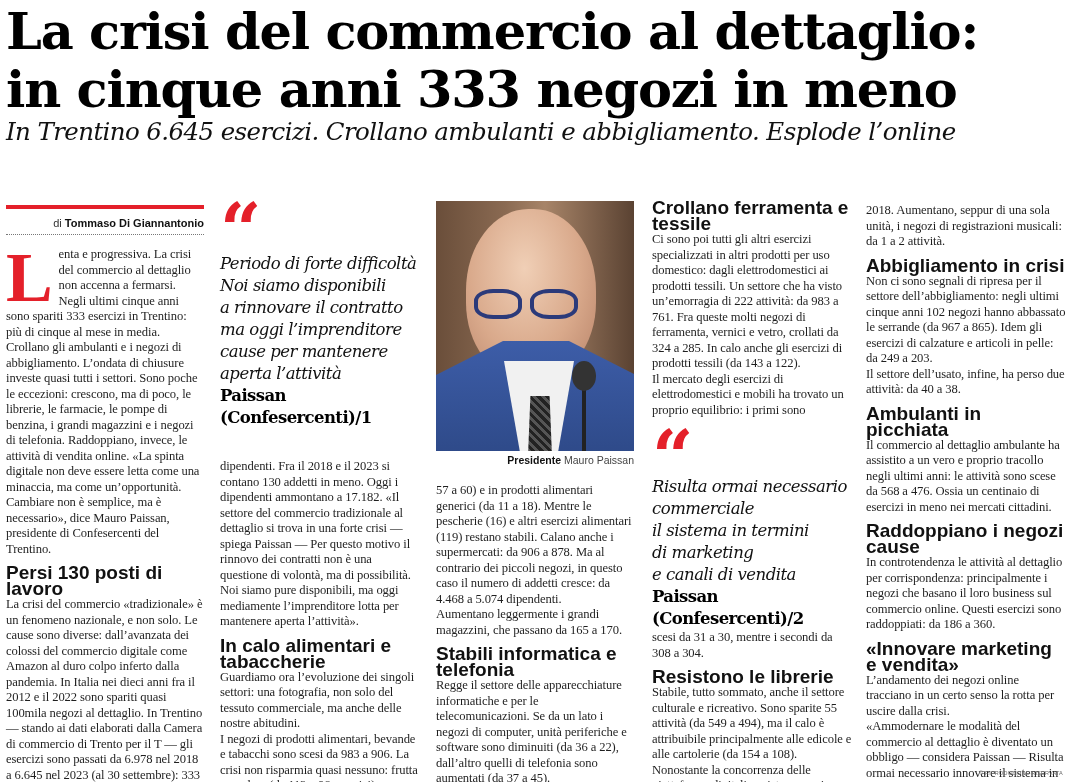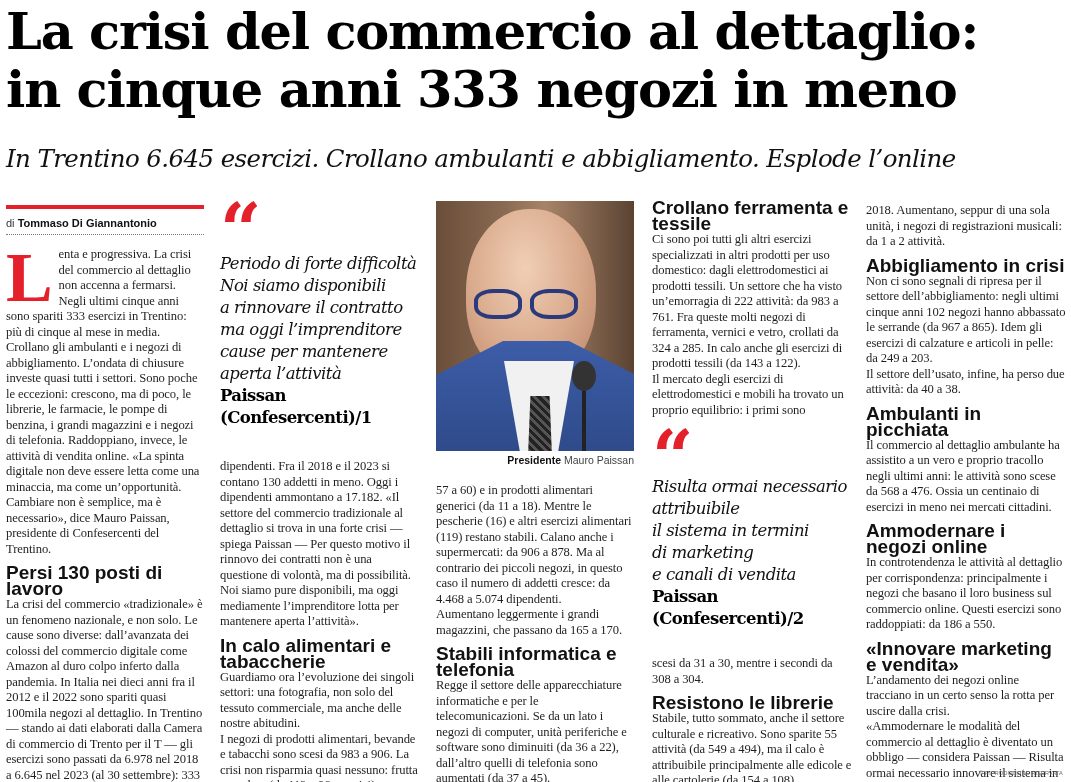--- a/index.html
+++ b/index.html
@@ -5,21 +5,21 @@
   * { box-sizing: border-box; margin: 0; padding: 0; }
   html, body { width: 1071px; height: 782px; overflow: hidden; background: #ffffff; }
   body { position: relative; color: #1a1a1a; font-family: "DejaVu Serif", serif; }
 
   .headline {
     position: absolute; left: 6px; top: 2px; width: 1060px;
     font-family: "DejaVu Serif", serif; font-weight: bold;
     font-size: 51px; line-height: 58px; letter-spacing: -1.2px; color: #000;
   }
   .subhead {
-    position: absolute; left: 6px; top: 144px; width: 1060px;
+    position: absolute; left: 6px; top: 117px; width: 1060px;
     font-family: "DejaVu Serif", serif; font-style: italic;
     font-size: 24.5px; line-height: 30px; letter-spacing: -0.6px; color: #111;
   }
 
   .col { position: absolute; top: 205px; }
   .c1 { left: 6px; width: 198px; }
   .c2 { left: 220px; width: 200px; }
   .c3 { left: 436px; width: 198px; }
   .c4 { left: 652px; width: 200px; }
   .c5 { left: 866px; width: 200px; }
@@ -31,21 +31,21 @@
   .body-text p { margin: 0; }
 
   .sect {
     font-family: "Liberation Sans", sans-serif; font-weight: bold;
     font-size: 19px; line-height: 16px; color: #111; margin-top: 8px;
   }
 
   .top-rule { height: 4px; background: #e4202a; width: 198px; }
   .byline {
     font-family: "Liberation Sans", sans-serif; font-size: 11px; line-height: 14px;
-    margin-top: 7px; padding-bottom: 4px; border-bottom: 1px dotted #777;
+    margin-top: 7px; padding-bottom: 4px; border-bottom: 1px dotted #777; text-align: right;
   }
   .byline .by-pre { color: #333; }
   .byline .by-name { font-weight: bold; color: #111; }
 
   .dropcap {
     float: left; font-family: "Liberation Serif", serif; font-weight: bold;
     color: #e4202a; font-size: 70px; line-height: 56px; margin: 3px 6px 0 0;
     height: 58px;
   }
   .lead { margin-top: 12px; }
@@ -182,28 +182,28 @@
 <div class="col c4" style="top:200px">
   <div class="sect" style="margin-top:0">Crollano ferramenta e tessile</div>
   <div class="body-text">
     <p>Ci sono poi tutti gli altri esercizi specializzati in altri prodotti per uso domestico: dagli elettrodomestici ai prodotti tessili. Un settore che ha visto un’emorragia di 222 attività: da 983 a 761. Fra queste molti negozi di ferramenta, vernici e vetro, crollati da 324 a 285. In calo anche gli esercizi di prodotti tessili (da 143 a 122).</p>
     <p>Il mercato degli esercizi di elettrodomestici e mobili ha trovato un proprio equilibrio: i primi sono</p>
   </div>
   <div style="margin-top:14px">
     <div class="quote-mark">“</div>
     <div class="pull" style="">
       <div>Risulta ormai necessario</div>
-      <div>attribuibile</div>
+      <div>commerciale</div>
       <div>il sistema in termini</div>
       <div>di marketing</div>
       <div>e canali di vendita</div>
     </div>
     <div class="pull-attr">Paissan (Confesercenti)/2</div>
   </div>
-  <div class="body-text" style="margin-top:26px">
+  <div class="body-text" style="">
     <p>scesi da 31 a 30, mentre i secondi da 308 a 304.</p>
   </div>
   <div class="sect">Resistono le librerie</div>
   <div class="body-text">
     <p>Stabile, tutto sommato, anche il settore culturale e ricreativo. Sono sparite 55 attività (da 549 a 494), ma il calo è attribuibile principalmente alle edicole e alle cartolerie (da 154 a 108). Nonostante la concorrenza delle piattaforme digitali, resistono, anzi crescono, le librerie: sono 52 in tutta la provincia, erano 48 nel</p>
   </div>
 </div>
 
 <div class="col c5" style="top:203px">
   <div class="body-text">
@@ -211,23 +211,23 @@
   </div>
   <div class="sect">Abbigliamento in crisi</div>
   <div class="body-text">
     <p>Non ci sono segnali di ripresa per il settore dell’abbigliamento: negli ultimi cinque anni 102 negozi hanno abbassato le serrande (da 967 a 865). Idem gli esercizi di calzature e articoli in pelle: da 249 a 203.</p>
     <p>Il settore dell’usato, infine, ha perso due attività: da 40 a 38.</p>
   </div>
   <div class="sect">Ambulanti in picchiata</div>
   <div class="body-text">
     <p>Il commercio al dettaglio ambulante ha assistito a un vero e proprio tracollo negli ultimi anni: le attività sono scese da 568 a 476. Ossia un centinaio di esercizi in meno nei mercati cittadini.</p>
   </div>
-  <div class="sect">Ammodernare i negozi online</div>
-  <div class="body-text">
-    <p>In controtendenza le attività al dettaglio per corrispondenza: principalmente i negozi che basano il loro business sul commercio online. Questi esercizi sono raddoppiati: da 186 a 550.</p>
+  <div class="sect">Raddoppiano i negozi cause</div>
+  <div class="body-text">
+    <p>In controtendenza le attività al dettaglio per corrispondenza: principalmente i negozi che basano il loro business sul commercio online. Questi esercizi sono raddoppiati: da 186 a 360.</p>
   </div>
   <div class="sect">«Innovare marketing e vendita»</div>
   <div class="body-text">
     <p>L’andamento dei negozi online tracciano in un certo senso la rotta per uscire dalla crisi.</p>
     <p>«Ammodernare le modalità del commercio al dettaglio è diventato un obbligo — considera Paissan — Risulta ormai necessario innovare il sistema in termini di marketing e canali di vendita, avvicinandosi alle modalità dei grandi colossi».</p>
   </div>
 </div>
 
 <div class="copyright">© RIPRODUZIONE RISERVATA</div>
 

